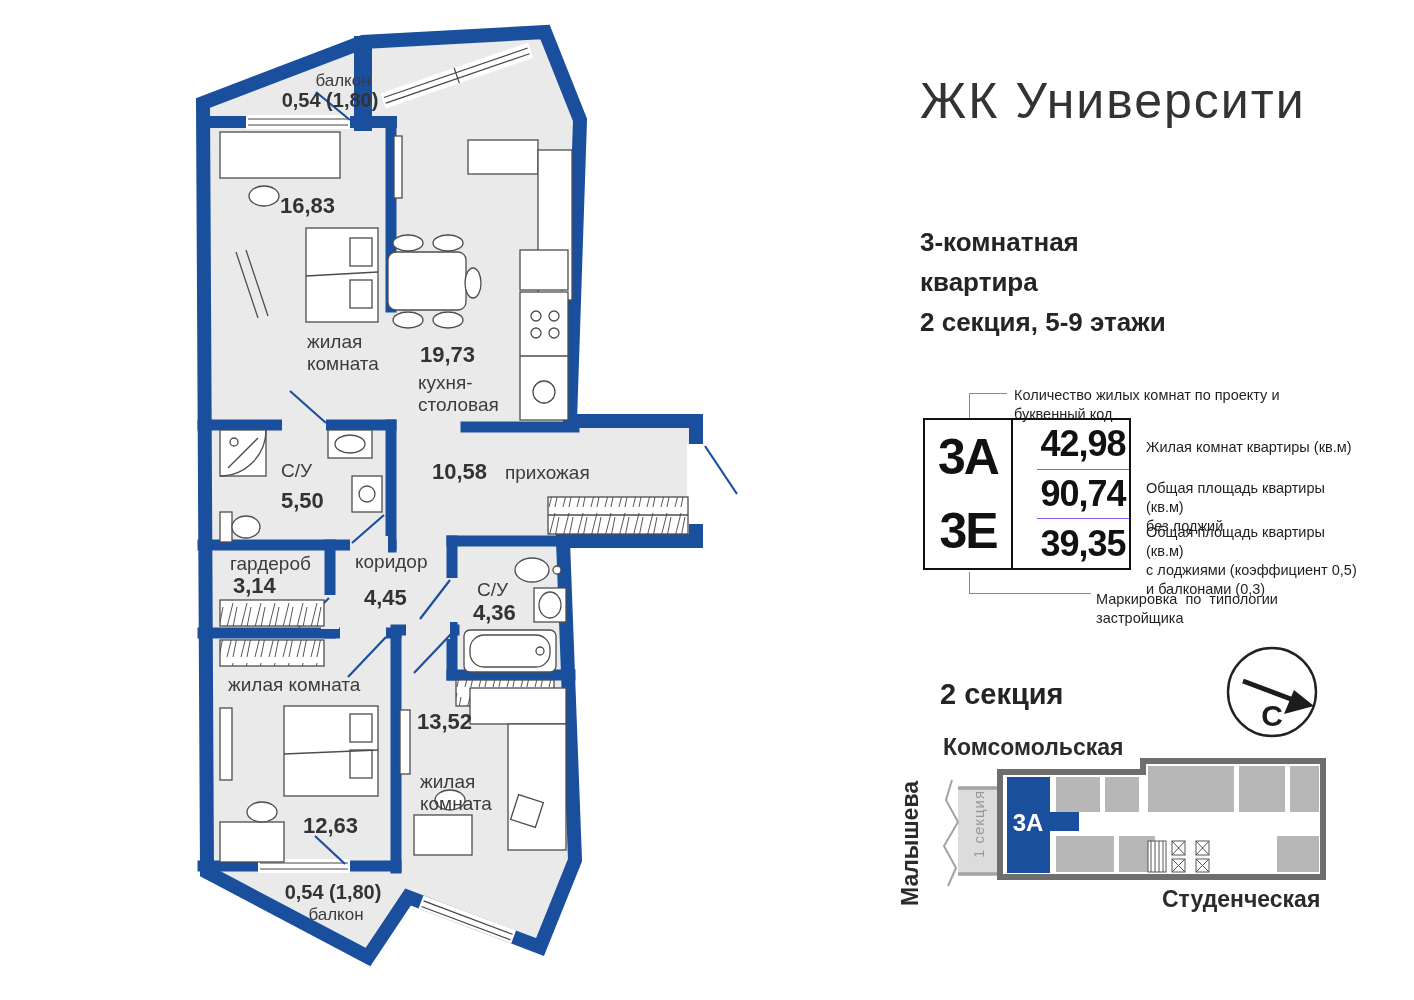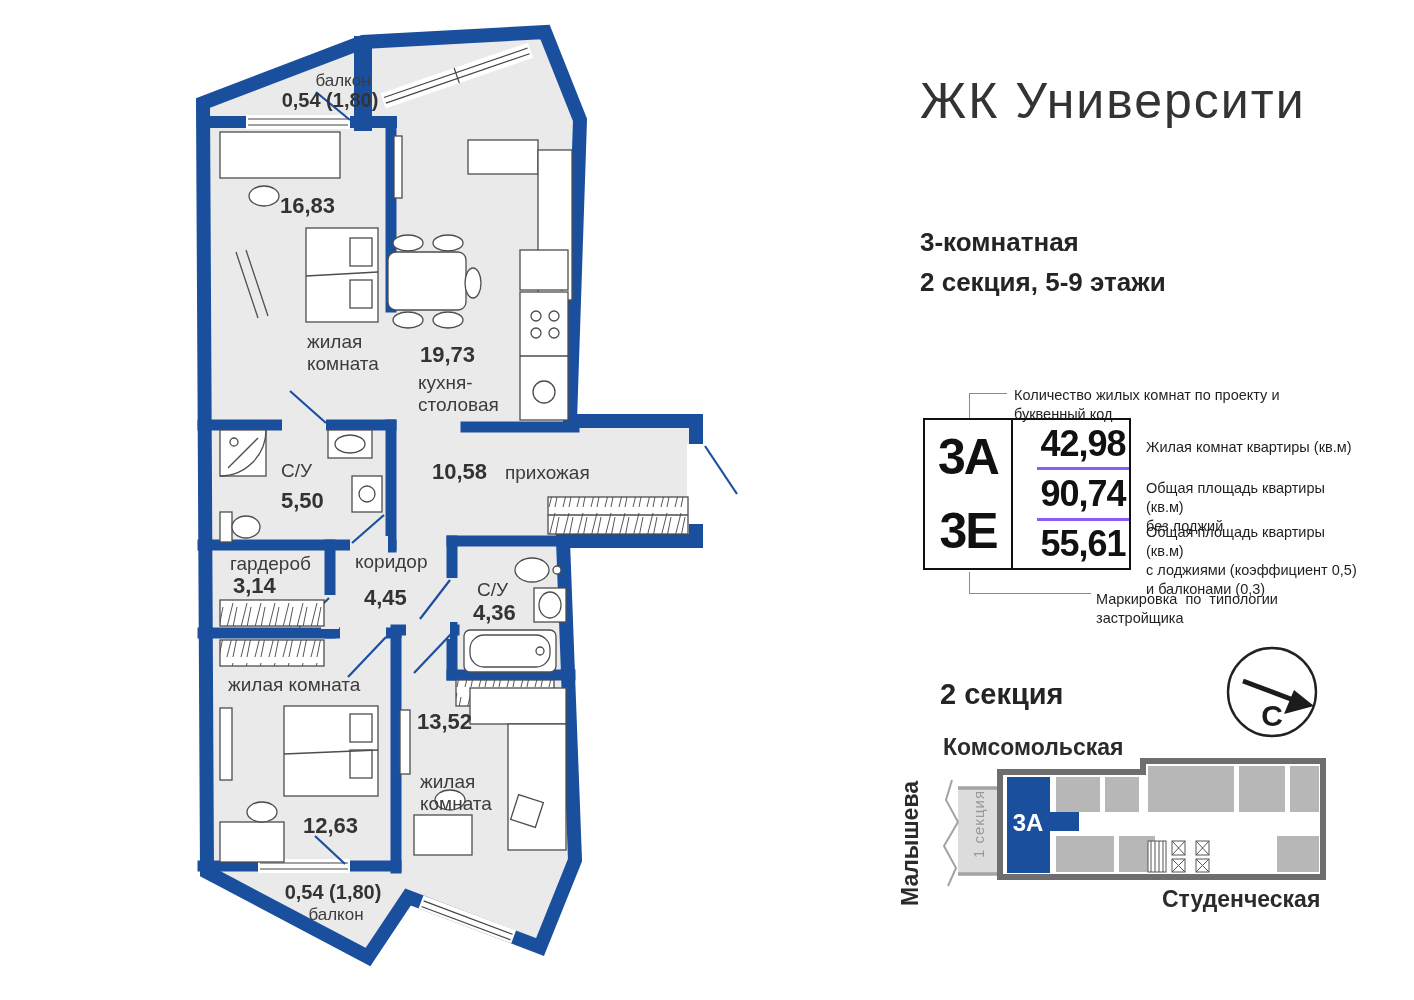--- a/index.html
+++ b/index.html
@@ -8,21 +8,21 @@
   .abs{position:absolute;}
   .title{font-size:50px;font-weight:300;letter-spacing:2px;color:#333;}
   .subtitle{font-size:26px;font-weight:700;line-height:40px;color:#242424;}
   .spec-table{width:208px;height:152px;border:2px solid #111;display:flex;box-sizing:border-box;}
   .spec-left{width:86px;border-right:2px solid #111;display:flex;flex-direction:column;
              justify-content:space-around;align-items:center;}
   .spec-code{font-size:50px;font-weight:700;letter-spacing:-2px;color:#111;line-height:1;}
   .spec-right{flex:1;display:flex;flex-direction:column;}
   .spec-row{flex:1;display:flex;align-items:center;justify-content:center;
             font-size:36px;font-weight:700;color:#111;letter-spacing:-1px;margin-left:24px;}
-  .spec-row + .spec-row{border-top:3px solid #8b5cf6;}
+  .spec-row + .spec-row{border-top:1px solid #8b5cf6;}
   .note{font-size:14.5px;color:#1f1f1f;line-height:19px;}
   .cline{background:#8a8a8a;}
   .street{font-size:23px;font-weight:700;color:#2b2b2b;}
   .mapheading{font-size:29px;font-weight:700;color:#242424;}
   svg{font-family:"Liberation Sans",sans-serif;}
   svg text{fill:#3a3a3a;}
   .ra{font-size:22px;font-weight:700;fill:#333;}
   .rn{font-size:19px;fill:#3c3c3c;}
   .rs{font-size:17px;fill:#3c3c3c;}
   .rb{font-size:20px;font-weight:700;fill:#333;}
@@ -204,39 +204,40 @@
     <text class="rn" x="420" y="810">комната</text>
     <text class="rb" text-anchor="middle" x="333" y="899">0,54 (1,80)</text>
     <text class="rs" text-anchor="middle" x="336" y="920">балкон</text>
   </g>
 </svg>
 
 <div class="abs title" style="left:920px;top:72px">ЖК Университи</div>
 
 <div class="abs subtitle" style="left:920px;top:222px">
   <div>3-комнатная</div>
+  <div>квартира</div>
   <div>2 секция, 5-9 этажи</div>
 </div>
 
 <div class="abs cline" style="left:969px;top:393px;width:1px;height:25px"></div>
 <div class="abs cline" style="left:969px;top:393px;width:38px;height:1px"></div>
 <div class="abs cline" style="left:969px;top:572px;width:1px;height:22px"></div>
 <div class="abs cline" style="left:969px;top:593px;width:122px;height:1px"></div>
 
 <div class="abs note" style="left:1014px;top:386px;width:340px">Количество жилых комнат по проекту и буквенный код</div>
 
 <div class="abs spec-table" style="left:923px;top:418px">
   <div class="spec-left">
     <div class="spec-code">3А</div>
     <div class="spec-code">3Е</div>
   </div>
   <div class="spec-right">
     <div class="spec-row">42,98</div>
     <div class="spec-row">90,74</div>
-    <div class="spec-row">55,61</div>
+    <div class="spec-row">39,35</div>
   </div>
 </div>
 
 <div class="abs note" style="left:1146px;top:438px;width:210px">Жилая комнат квартиры (кв.м)</div>
 <div class="abs note" style="left:1146px;top:479px;width:210px">
   <div>Общая площадь квартиры (кв.м)</div>
   <div>без лоджий</div>
 </div>
 <div class="abs note" style="left:1146px;top:523px;width:220px">
   <div>Общая площадь квартиры (кв.м)</div>

